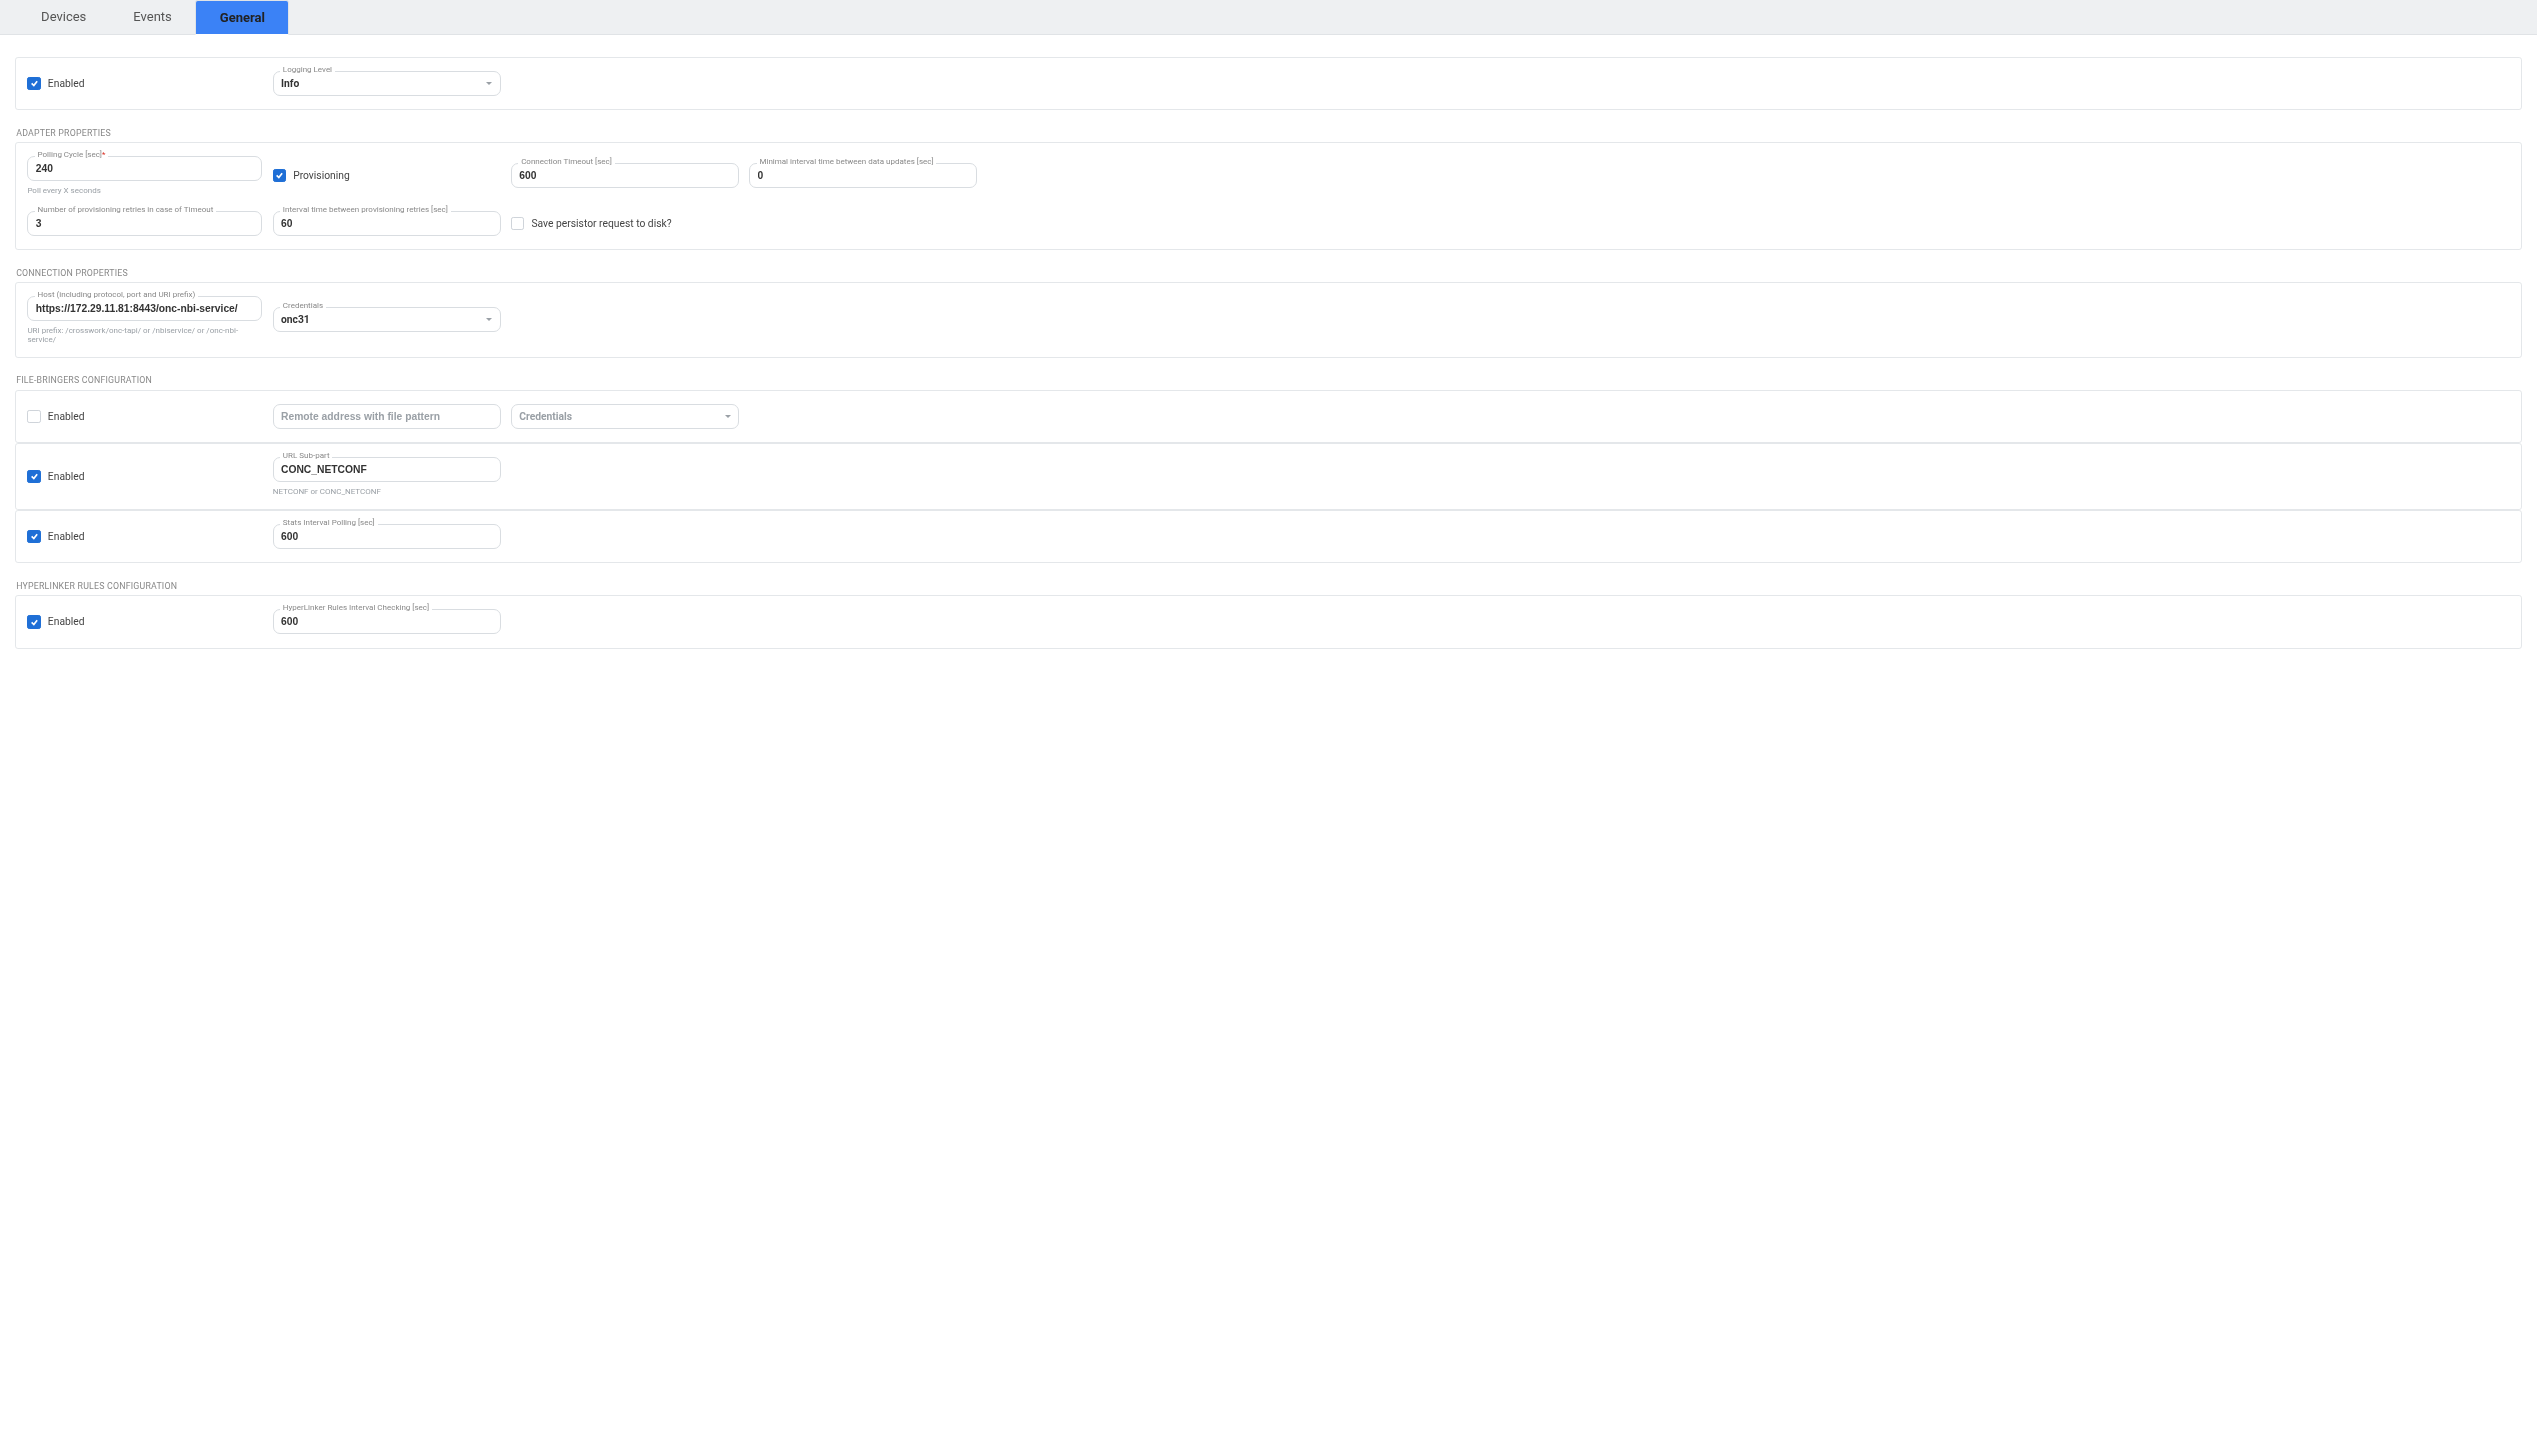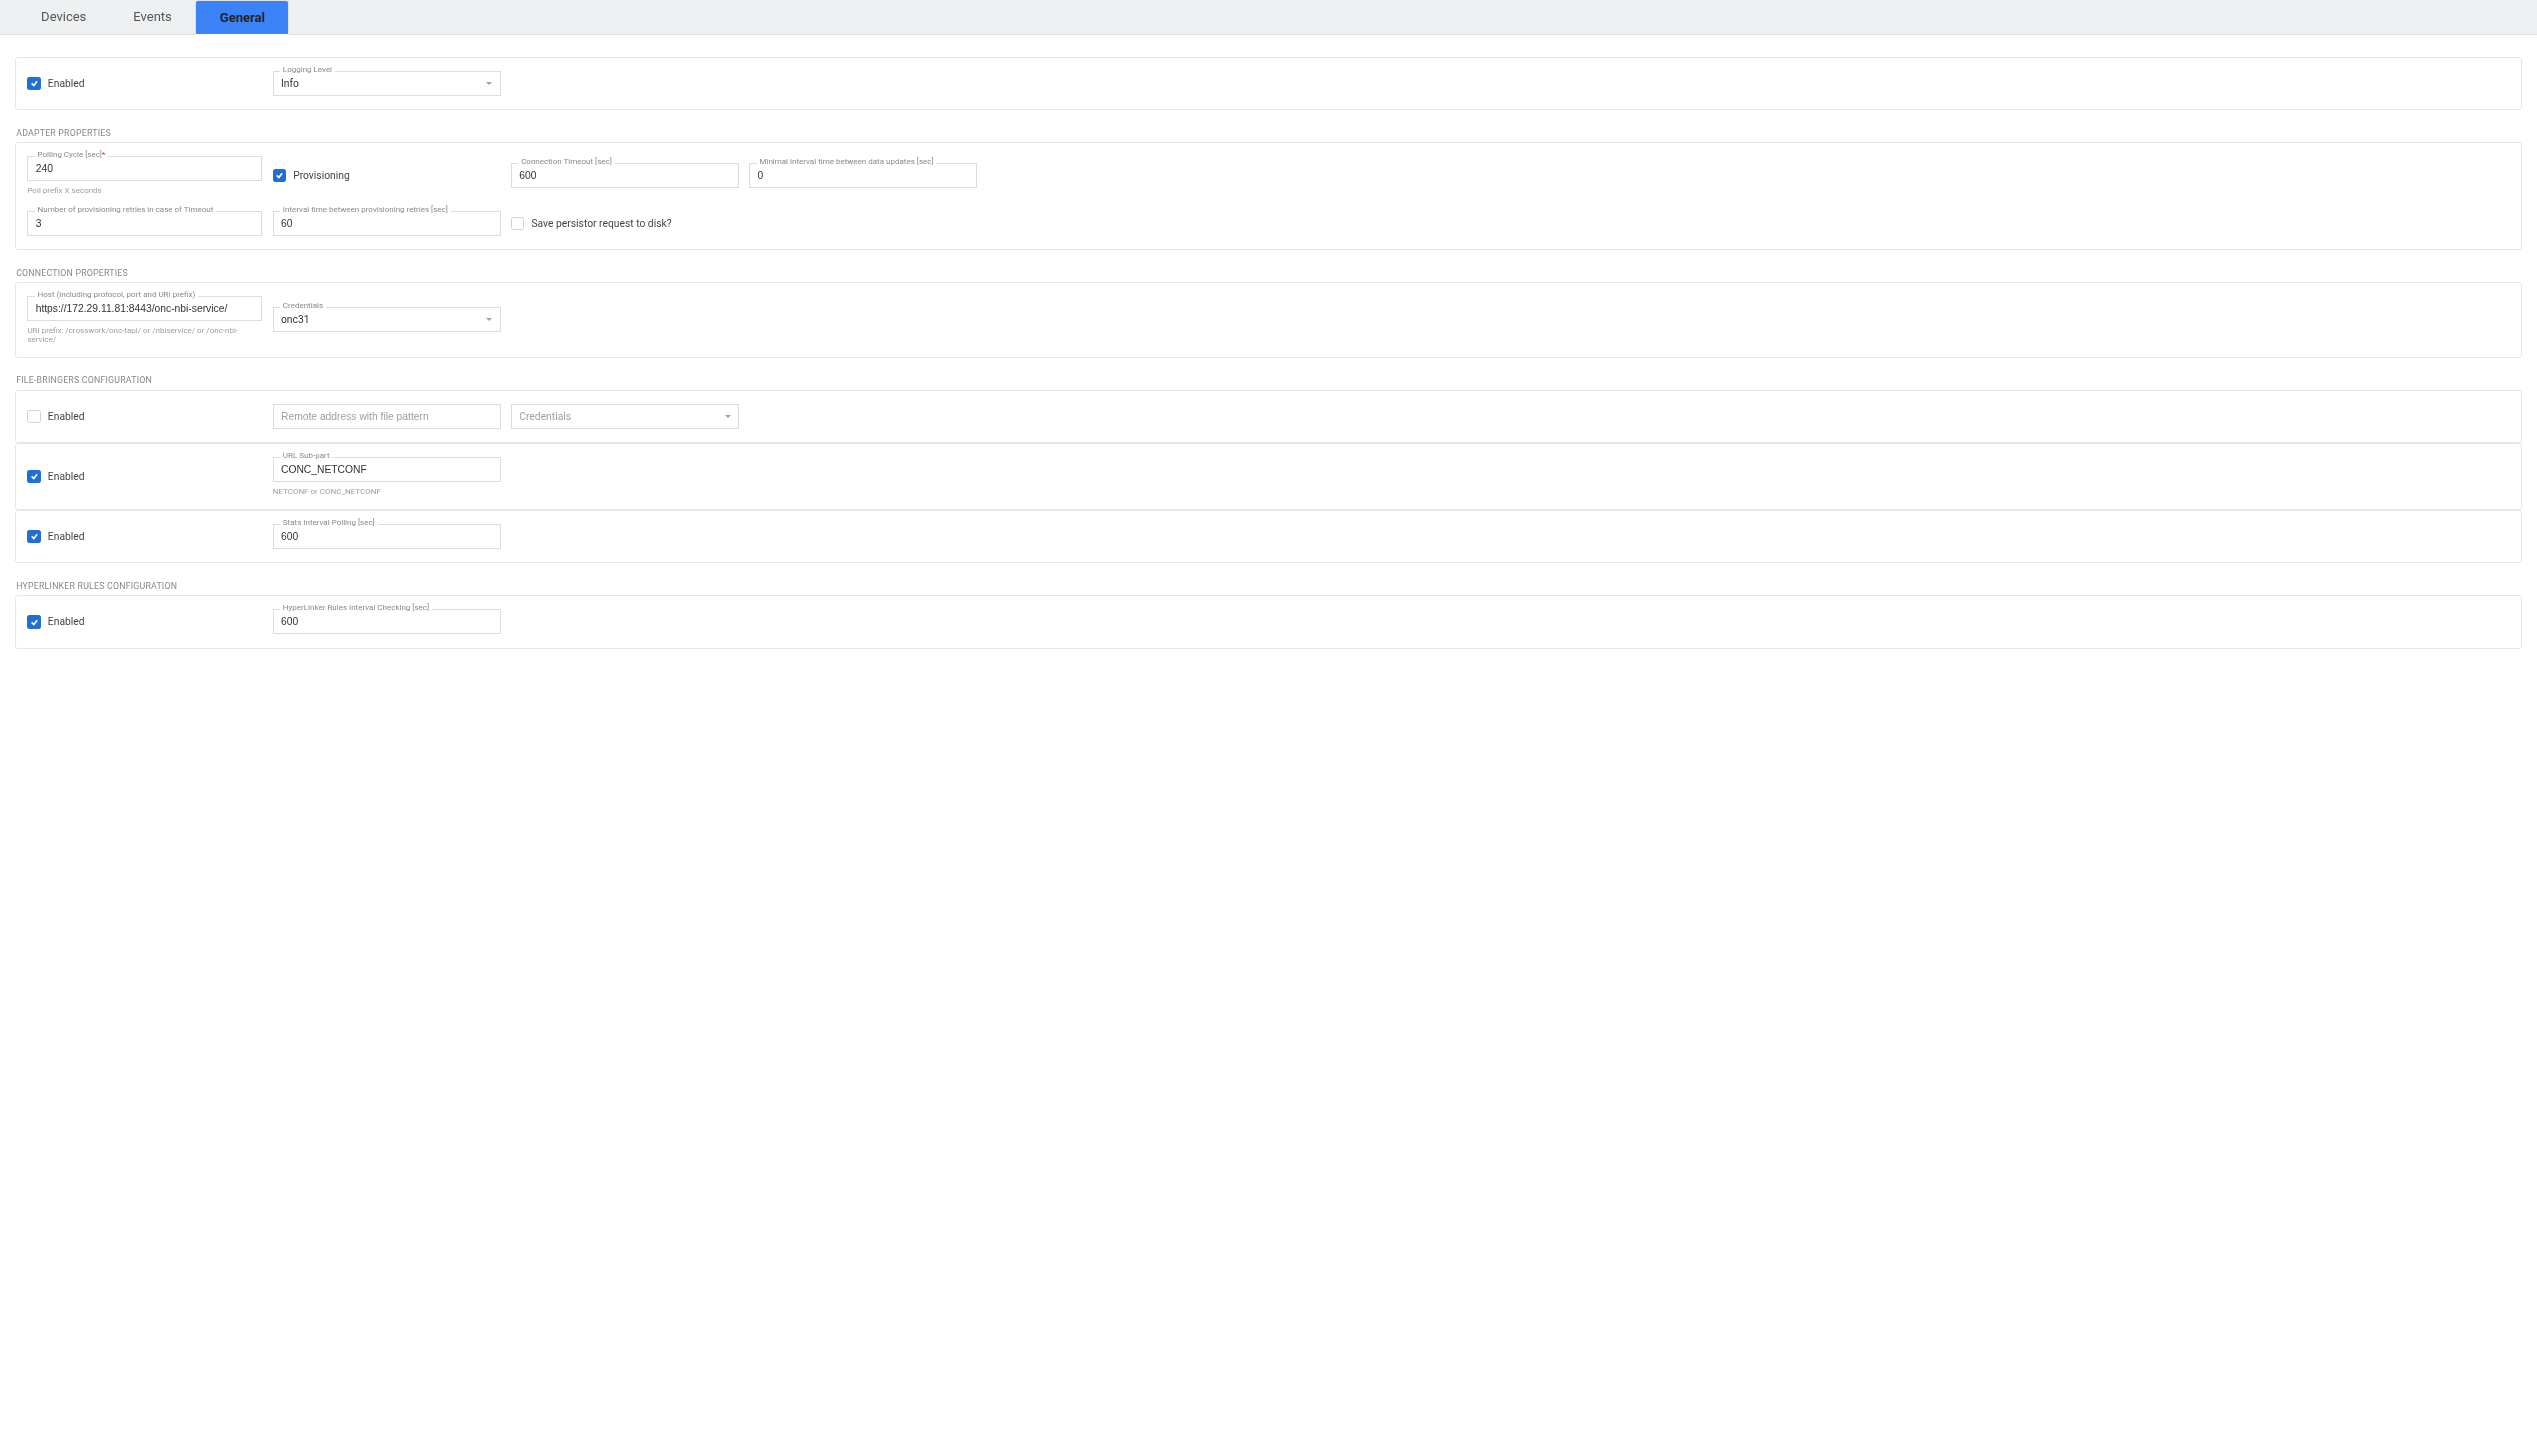--- a/index.html
+++ b/index.html
@@ -94,26 +94,27 @@
     color: #888;
     line-height: 1;
     white-space: nowrap;
     text-align: right;
   }
   .field-label .req { color: #d93025; }
   .field-input, .field-select {
     width: 100%;
     height: 25px;
     border: 0.7px solid #d9dde1;
-    border-radius: 0;
+    border-radius: 7px;
     padding: 0 7.3px;
     font-size: 10.3px;
     color: #333;
     background: #fff;
     outline: none;
+    font-weight: bold;
   }
   .field-select {
     display: flex;
     align-items: center;
     justify-content: space-between;
     cursor: pointer;
     color: #333;
   }
   .field-select.placeholder span:first-child { color: #9aa0a6; }
   .field-input::placeholder { color: #9aa0a6; }
@@ -166,21 +167,21 @@
   </div>
 
   <div class="section-title">ADAPTER PROPERTIES</div>
   <div class="card">
     <div class="row">
       <div class="cell">
         <div class="field">
           <span class="field-label"><span>Polling Cycle [sec]</span><span class="req">*</span></span>
           <input class="field-input" value="240" style="">
         </div>
-        <div class="helper">Poll prefix X seconds</div>
+        <div class="helper">Poll every X seconds</div>
       </div>
       <div class="cell">
         <div class="checkbox-wrap">
           <span class="chk checked">
             <svg viewBox="0 0 16 16">
                 <polyline points="3,8 7,12 13,4"></polyline>
               </svg>
           </span>
           <span class="chk-label">Provisioning</span>
         </div>

